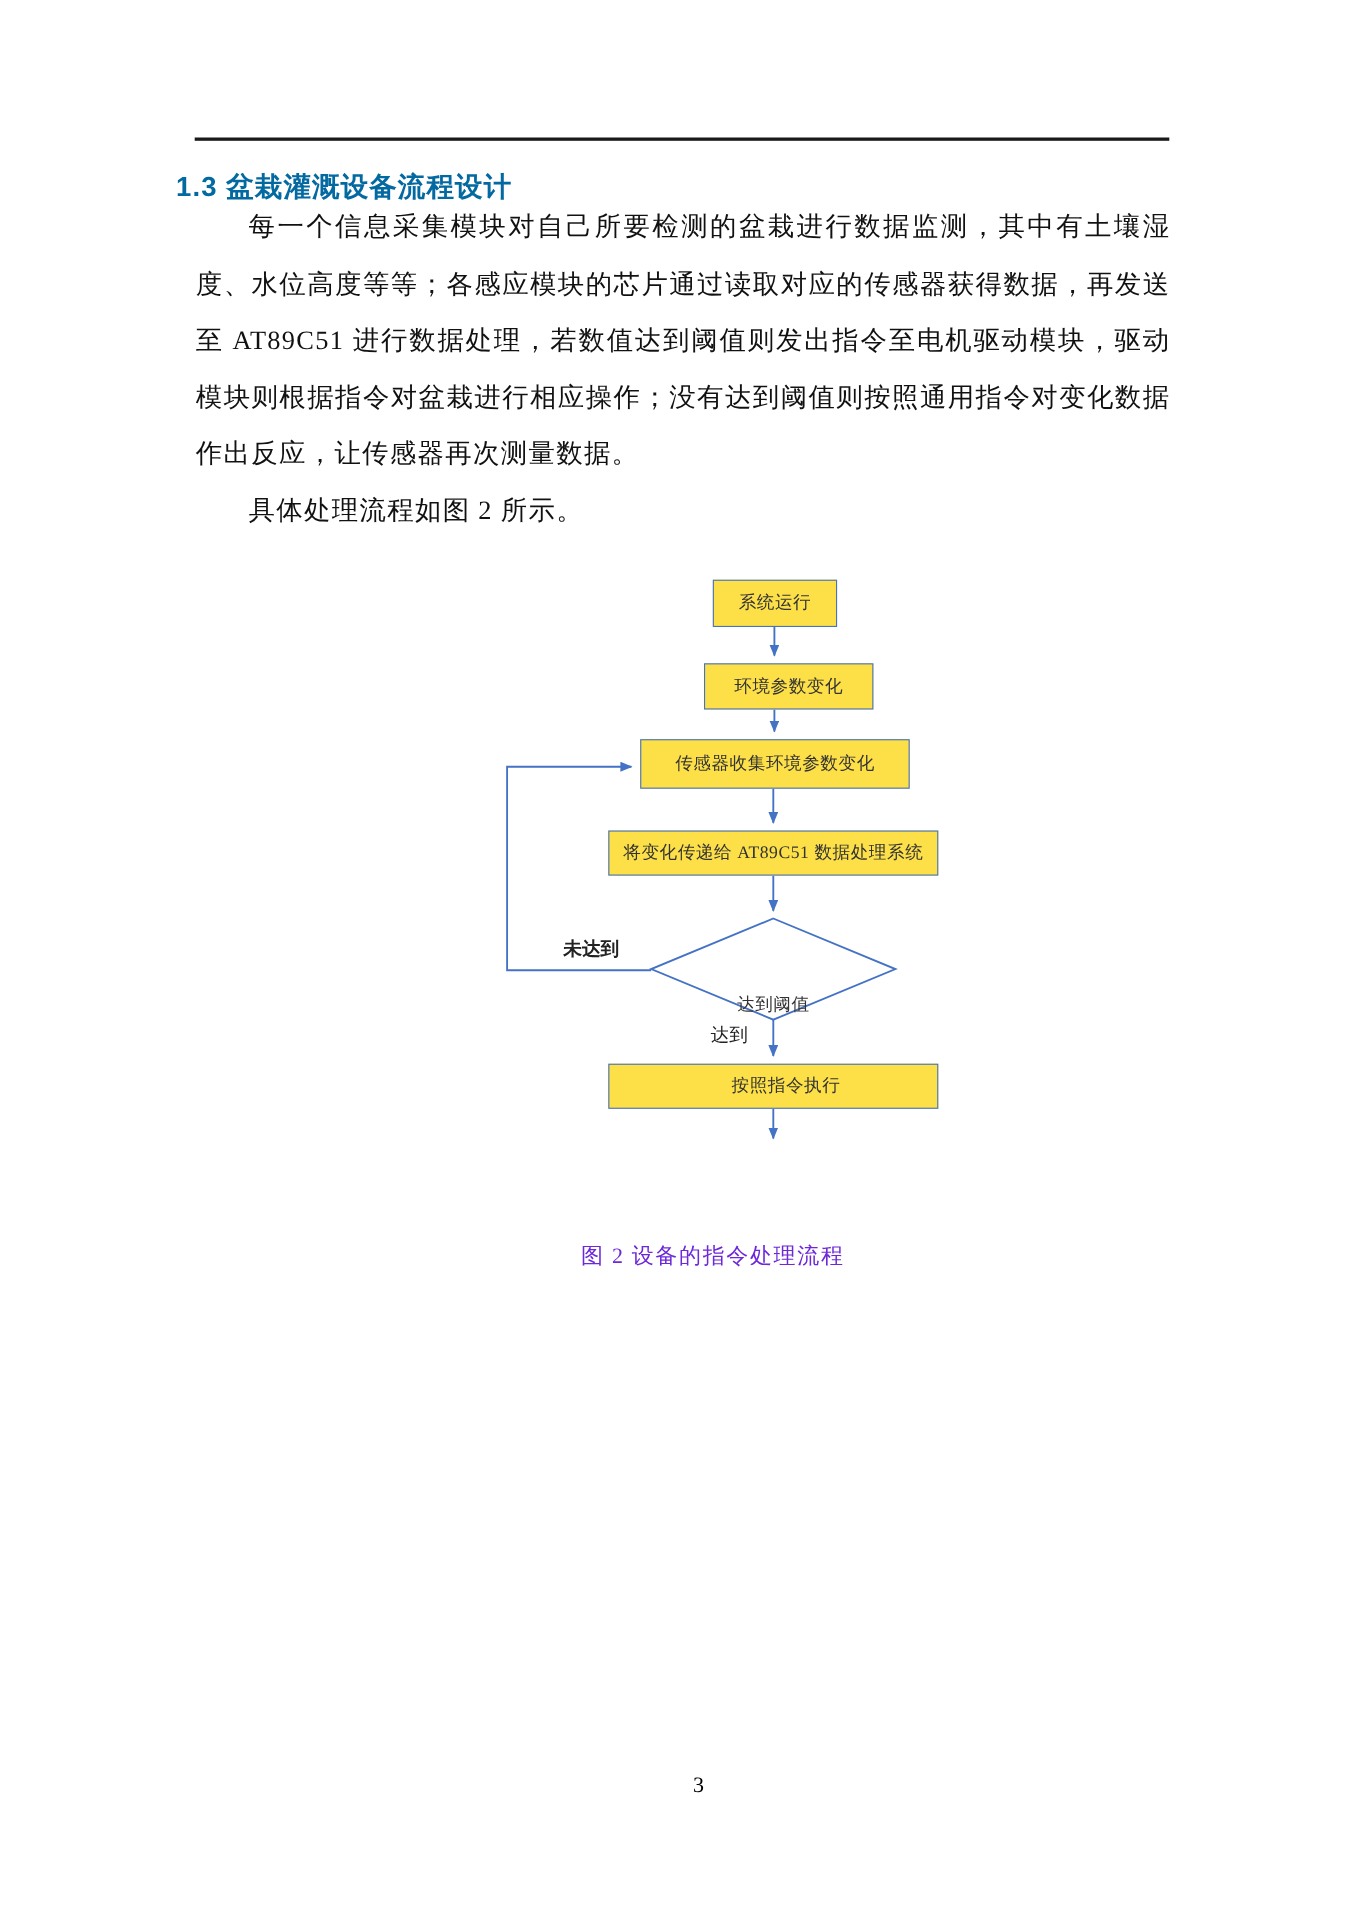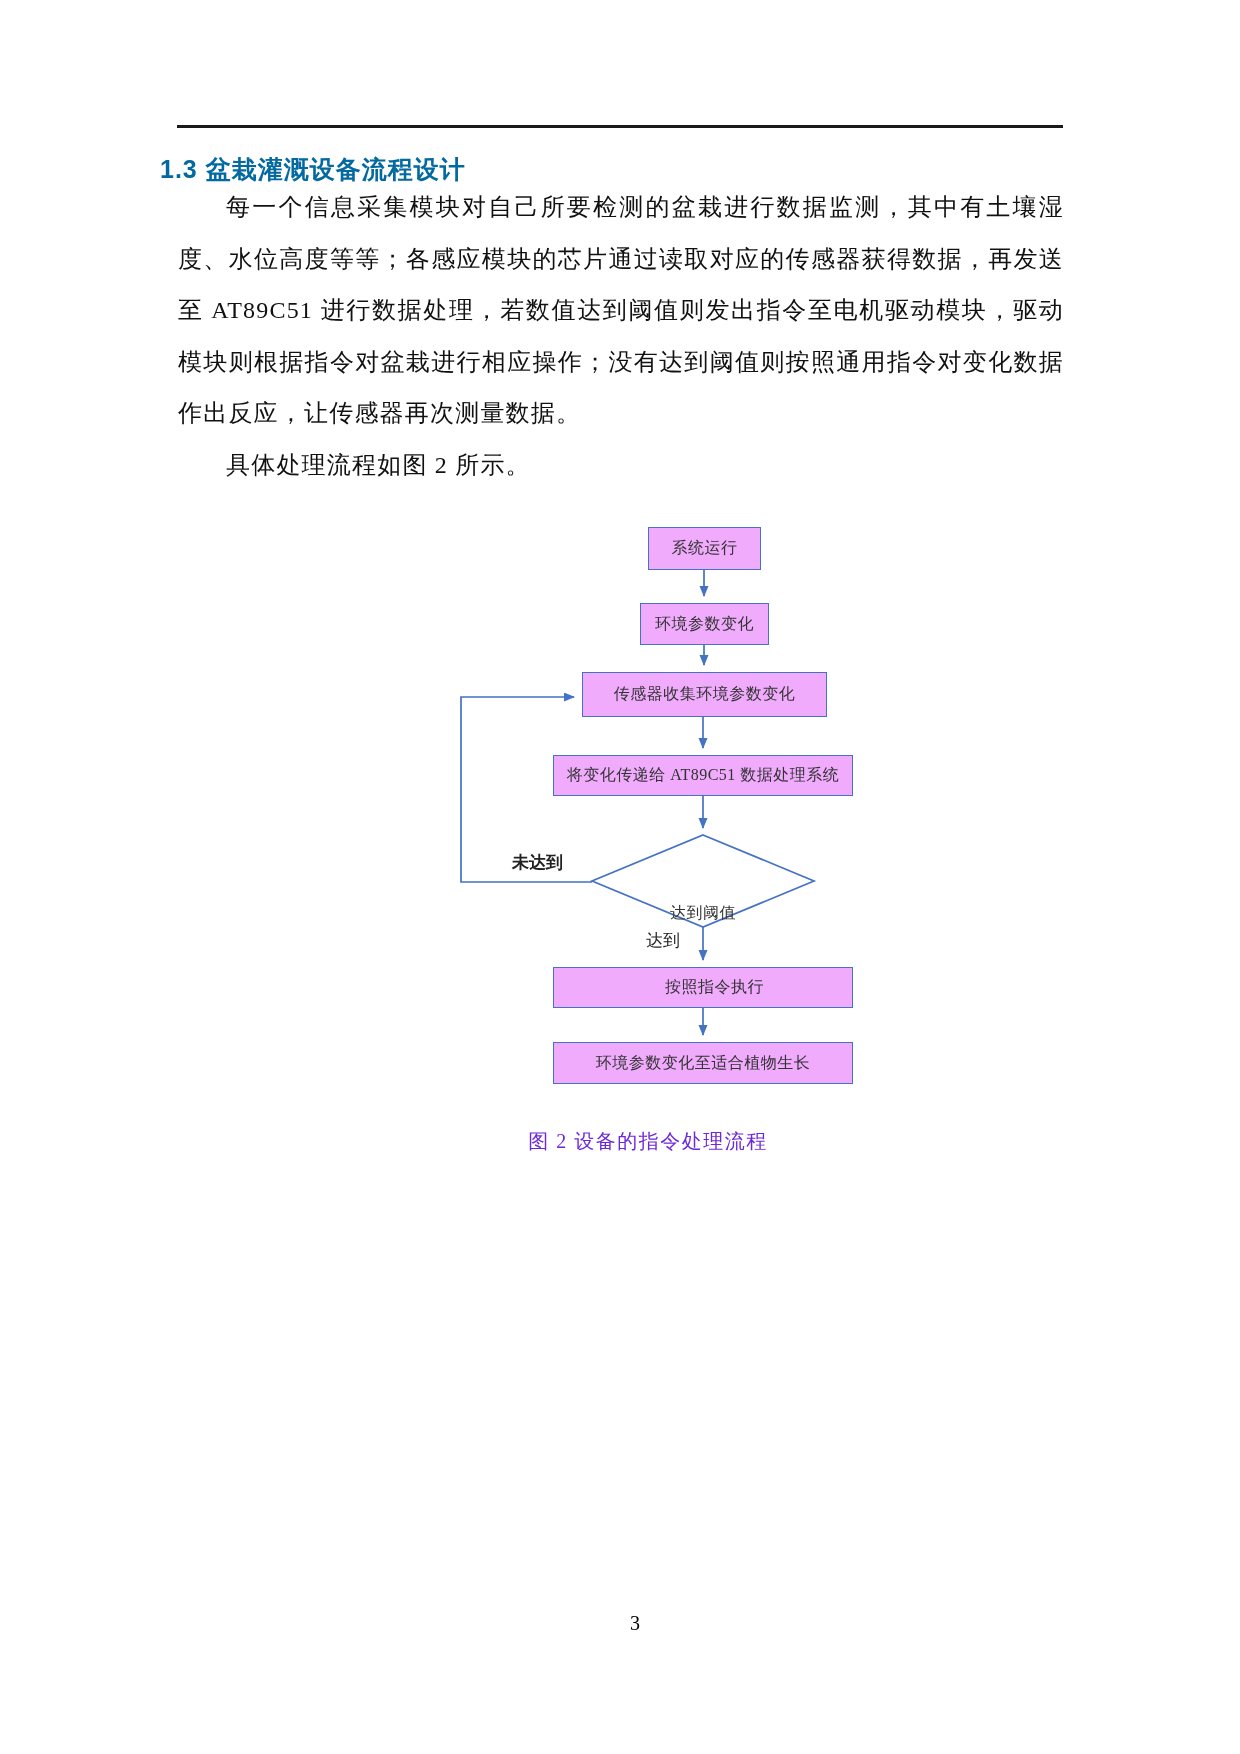--- a/index.html
+++ b/index.html
@@ -28,21 +28,21 @@
   .body-text p {
     margin: 0; font-size: 24px; line-height: 51.5px;
     letter-spacing: 1.2px; text-indent: 2em;
     text-align: justify; text-justify: inter-character;
   }
   .body-text p.no-justify { text-align: left; }
   .flowchart { position: absolute; left: 0; top: 0; width: 1240px; height: 1754px; }
   .flowchart svg { position: absolute; left: 0; top: 0; pointer-events: none; }
   .fnode {
     position: absolute; box-sizing: border-box;
-    border: 1.6px solid var(--accent); background: #f0abfc;
+    border: 1.6px solid var(--accent); background: #fde047;
     display: flex; align-items: center; justify-content: center;
     font-size: 16px; color: #333; letter-spacing: 0.5px;
     white-space: nowrap;
   }
   .fnode.diamond-label { border: none; background: transparent; }
   .edge-label {
     position: absolute; font-size: 17px; color: #222; white-space: nowrap;
   }
   .figure-caption {
     position: absolute; left: 428px; top: 1128px; width: 440px;
@@ -84,26 +84,25 @@
     <line x1="703" y1="927" x2="703" y2="960" stroke="#4472C4" stroke-width="1.7" marker-end="url(#arrowhead)"></line>
 
     <line x1="703" y1="1008" x2="703" y2="1035" stroke="#4472C4" stroke-width="1.7" marker-end="url(#arrowhead)"></line>
 
     <polyline points="592,882 461,882 461,697 574,697" fill="none" stroke="#4472C4" stroke-width="1.7" marker-end="url(#arrowhead)"></polyline>
 
     <polygon points="703,835 814,881 703,927 592,881" fill="#ffffff" stroke="#4472C4" stroke-width="1.7"></polygon>
   </svg>
 
   <div class="fnode" style="left:648px; top:527px; width:113px; height:43px;">系统运行</div>
-  <div class="fnode" style="left:640px; top:603px; width:129px; height:42px;">环境参数变化</div>
+  <div class="fnode" style="left:640px; top:603px; width:154px; height:42px;">环境参数变化</div>
   <div class="fnode" style="left:582px; top:672px; width:245px; height:45px;">传感器收集环境参数变化</div>
   <div class="fnode" style="left:553px; top:755px; width:300px; height:41px;">将变化传递给 AT89C51 数据处理系统</div>
   <div class="fnode diamond-label" style="left:593px; top:868px; width:220px; height:90px;">达到阈值</div>
   <div class="fnode" style="left:553px; top:967px; width:300px; height:41px;padding-left:23px;">按照指令执行</div>
-  <div class="fnode" style="left:553px; top:1042px; width:300px; height:42px;">环境参数变化至适合植物生长</div>
 
   <div class="edge-label" style="left:512px; top:851px;font-weight:bold;">未达到</div>
   <div class="edge-label" style="left:646px; top:929px;">达到</div>
 </div>
 
 <div class="figure-caption">图 2 设备的指令处理流程</div>
 
 <div class="page-number">3</div>
 
 </body></html>

